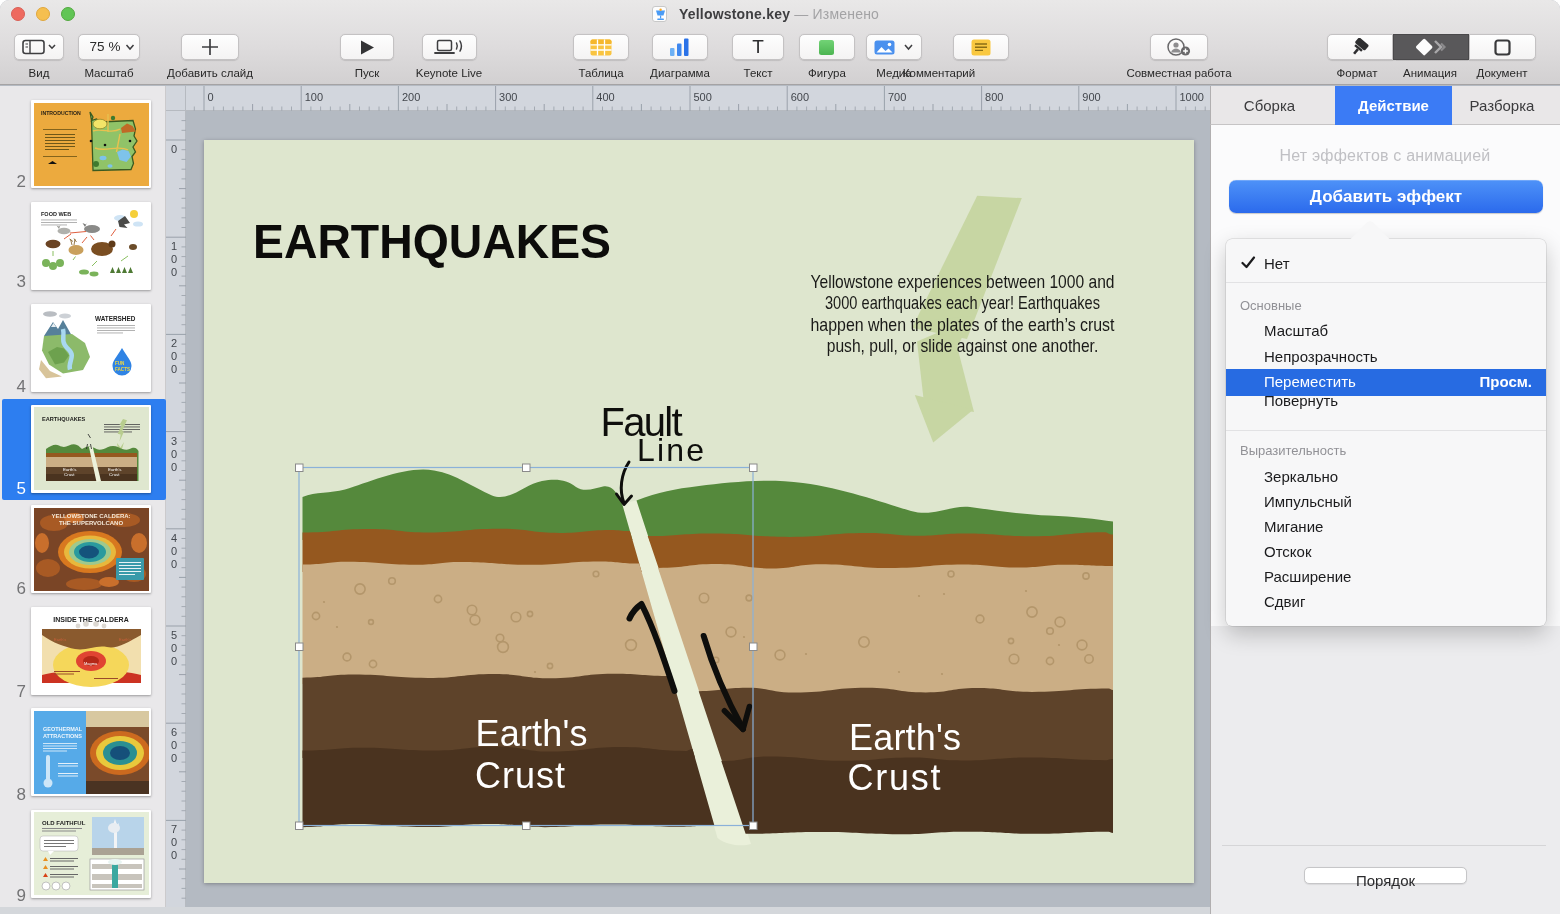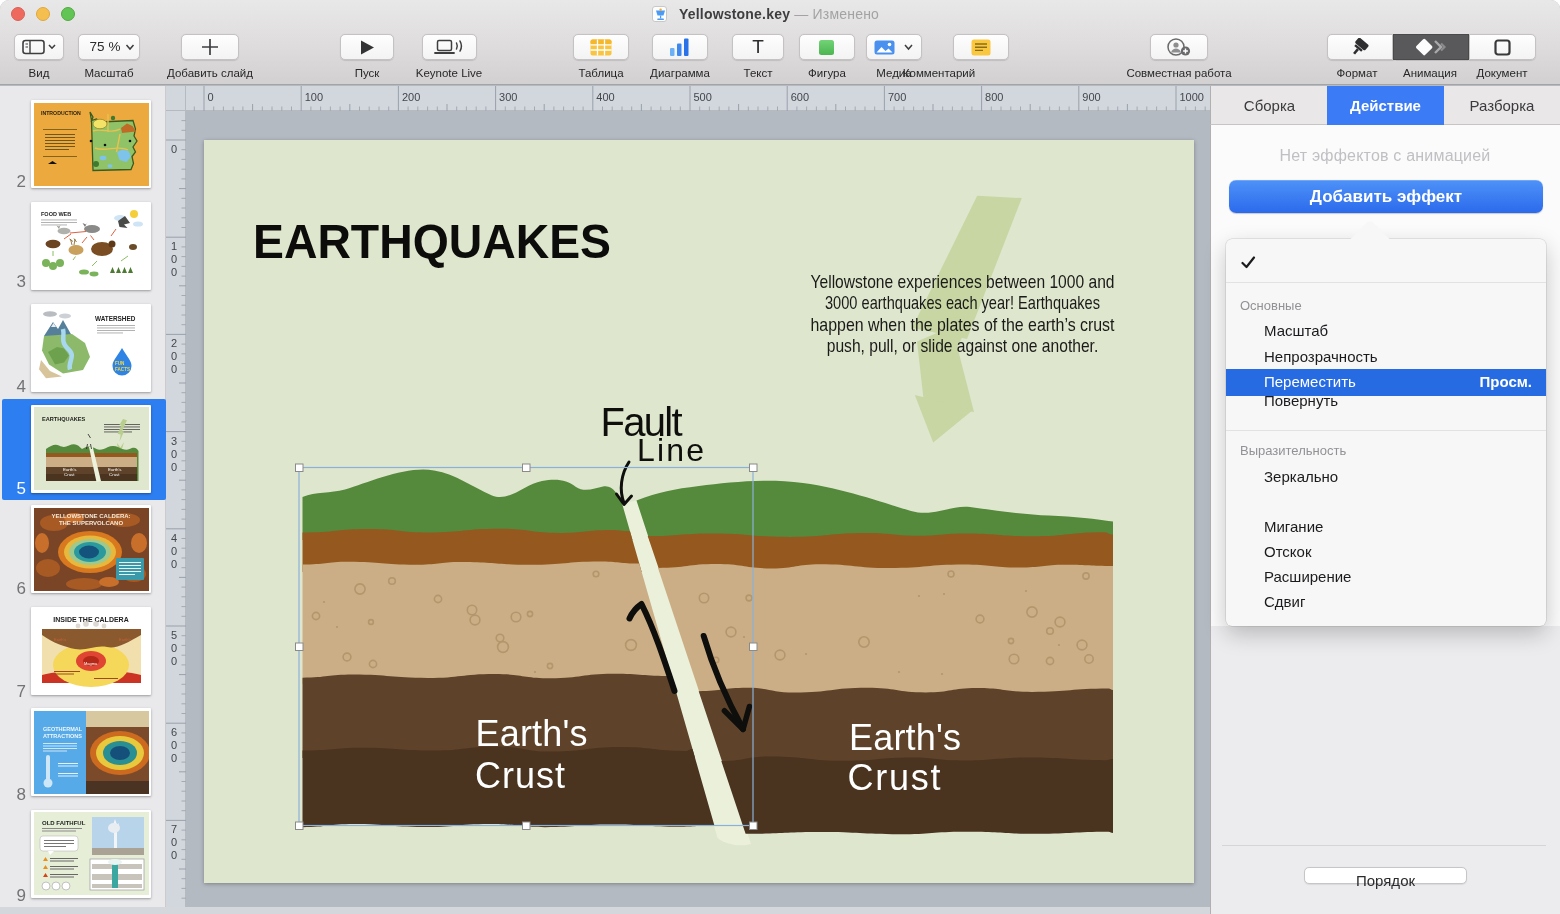--- a/index.html
+++ b/index.html
@@ -28,21 +28,21 @@
 #hruler{position:absolute;left:186px;top:86px;width:1024px;height:25px;background:#d2d6dd;border-bottom:1px solid #b6bac0;}
 #vruler{position:absolute;left:166px;top:111px;width:20px;height:796px;background:#d2d6dd;border-right:1px solid #b6bac0;}
 #canvas{position:absolute;left:187px;top:112px;width:1023px;height:795px;background:#b4bac2;}
 #bottomstrip{position:absolute;left:0;top:907px;width:1210px;height:7px;background:#d4d7db;}
 #slide{position:absolute;left:204px;top:140px;width:990px;height:743px;background:#dee6ce;box-shadow:0 1px 4px rgba(0,0,0,.3);}
 
 #rpanel{position:absolute;left:1210px;top:86px;width:350px;height:828px;background:#ececee;border-left:1px solid #b1afb0;}
 #rwhite{position:absolute;left:1211px;top:125px;width:349px;height:501px;background:#fbfbfc;}
 #tabs{position:absolute;left:1210px;top:86px;width:350px;height:39px;background:#e9e7e8;border-bottom:1px solid #c6c4c5;border-left:1px solid #b1afb0;}
 .tab{position:absolute;top:0;height:39px;line-height:39px;text-align:center;font-size:15px;color:#3b3b3d;}
-#tab-act{background:#3b7bf5;color:#fff;font-weight:bold;}
+#tab-act{background:#3b7bf5;color:#fff;font-weight:bold;margin-left:8px;}
 #noeff{position:absolute;left:1210px;top:147px;width:350px;text-align:center;font-size:16px;color:#c0c0c4;letter-spacing:.2px;}
 #addeff{position:absolute;left:1229px;top:180px;width:314px;height:33px;border-radius:7px;background:linear-gradient(#4e92f8,#2b6aec);color:#fff;font-size:17px;font-weight:bold;text-align:center;line-height:33px;box-shadow:inset 0 0.5px 0 rgba(255,255,255,.4),0 0.5px 1px rgba(0,0,0,.2);}
 #menu{position:absolute;left:1226px;top:239px;width:319.5px;height:387px;background:#f7f7f8;border-radius:6px;box-shadow:0 0 0 0.5px rgba(0,0,0,.15),0 8px 22px rgba(0,0,0,.22);}
 .mi{position:absolute;left:38px;width:280px;font-size:15px;color:#1b1b1d;height:26px;line-height:26px;}
 .mh{position:absolute;left:14px;font-size:13px;color:#919196;height:24px;line-height:24px;}
 .msep{position:absolute;left:0;width:319.5px;height:1px;background:#e2e2e4;}
 #mhl{position:absolute;left:0;top:130px;width:319.5px;height:26.5px;background:#276be2;}
 #footer-sep{position:absolute;left:1222px;top:845px;width:324px;height:1px;background:#d5d5d7;}
 #orderbtn{position:absolute;left:1304px;top:867px;width:163px;height:17px;background:#fff;border:0.5px solid #c6c6c8;border-radius:5px;text-align:center;line-height:25px;font-size:15px;color:#2b2b2d;box-shadow:0 0.5px 1px rgba(0,0,0,.08);}
 </style></head><body>
@@ -794,31 +794,33 @@
 </div>
 <div id="noeff">Нет эффектов с анимацией</div>
 <div id="addeff">Добавить эффект</div>
 <div id="menu">
   <svg style="position:absolute;left:-14px;top:-20px;" width="348" height="30">
         <path d="M138,20.5 L155,3.5 Q158,0.8 161,3.5 L178,20.5 Z" fill="#f7f7f8"></path>
       </svg>
   <svg style="position:absolute;left:15px;top:17px;" width="15" height="13" viewBox="0 0 15 13">
         <path d="M1.5,7 L5.5,11 L13,1.5" fill="none" stroke="#1b1b1d" stroke-width="2.2" stroke-linecap="round" stroke-linejoin="round"></path>
       </svg>
+  <div class="mi" style="top:11.5px;">Нет</div>
   <div class="msep" style="top:42.5px;"></div>
   <div class="mh" style="top:54.5px;">Основные</div>
   <div class="mi" style="top:79px;">Масштаб</div>
   <div class="mi" style="top:104.5px;">Непрозрачность</div>
   <div id="mhl"></div>
   <div class="mi" style="top:130px;color:#fff;">Переместить</div>
   <div class="mi" style="top:130px;color:#fff;font-weight:bold;left:auto;right:13.5px;width:auto;">Просм.</div>
   <div class="mi" style="top:149px;">Повернуть</div>
   <div class="msep" style="top:190.5px;"></div>
   <div class="mh" style="top:200px;">Выразительность</div>
   <div class="mi" style="top:224.5px;">Зеркально</div>
+  <div class="mi" style="top:249.5px;">Импульсный</div>
   <div class="mi" style="top:274.5px;">Мигание</div>
   <div class="mi" style="top:299.5px;">Отскок</div>
   <div class="mi" style="top:324.5px;">Расширение</div>
   <div class="mi" style="top:349.5px;">Сдвиг</div>
 </div>
 <div id="footer-sep"></div>
 <div id="orderbtn">Порядок</div>
 </div>
 
 </body></html>

